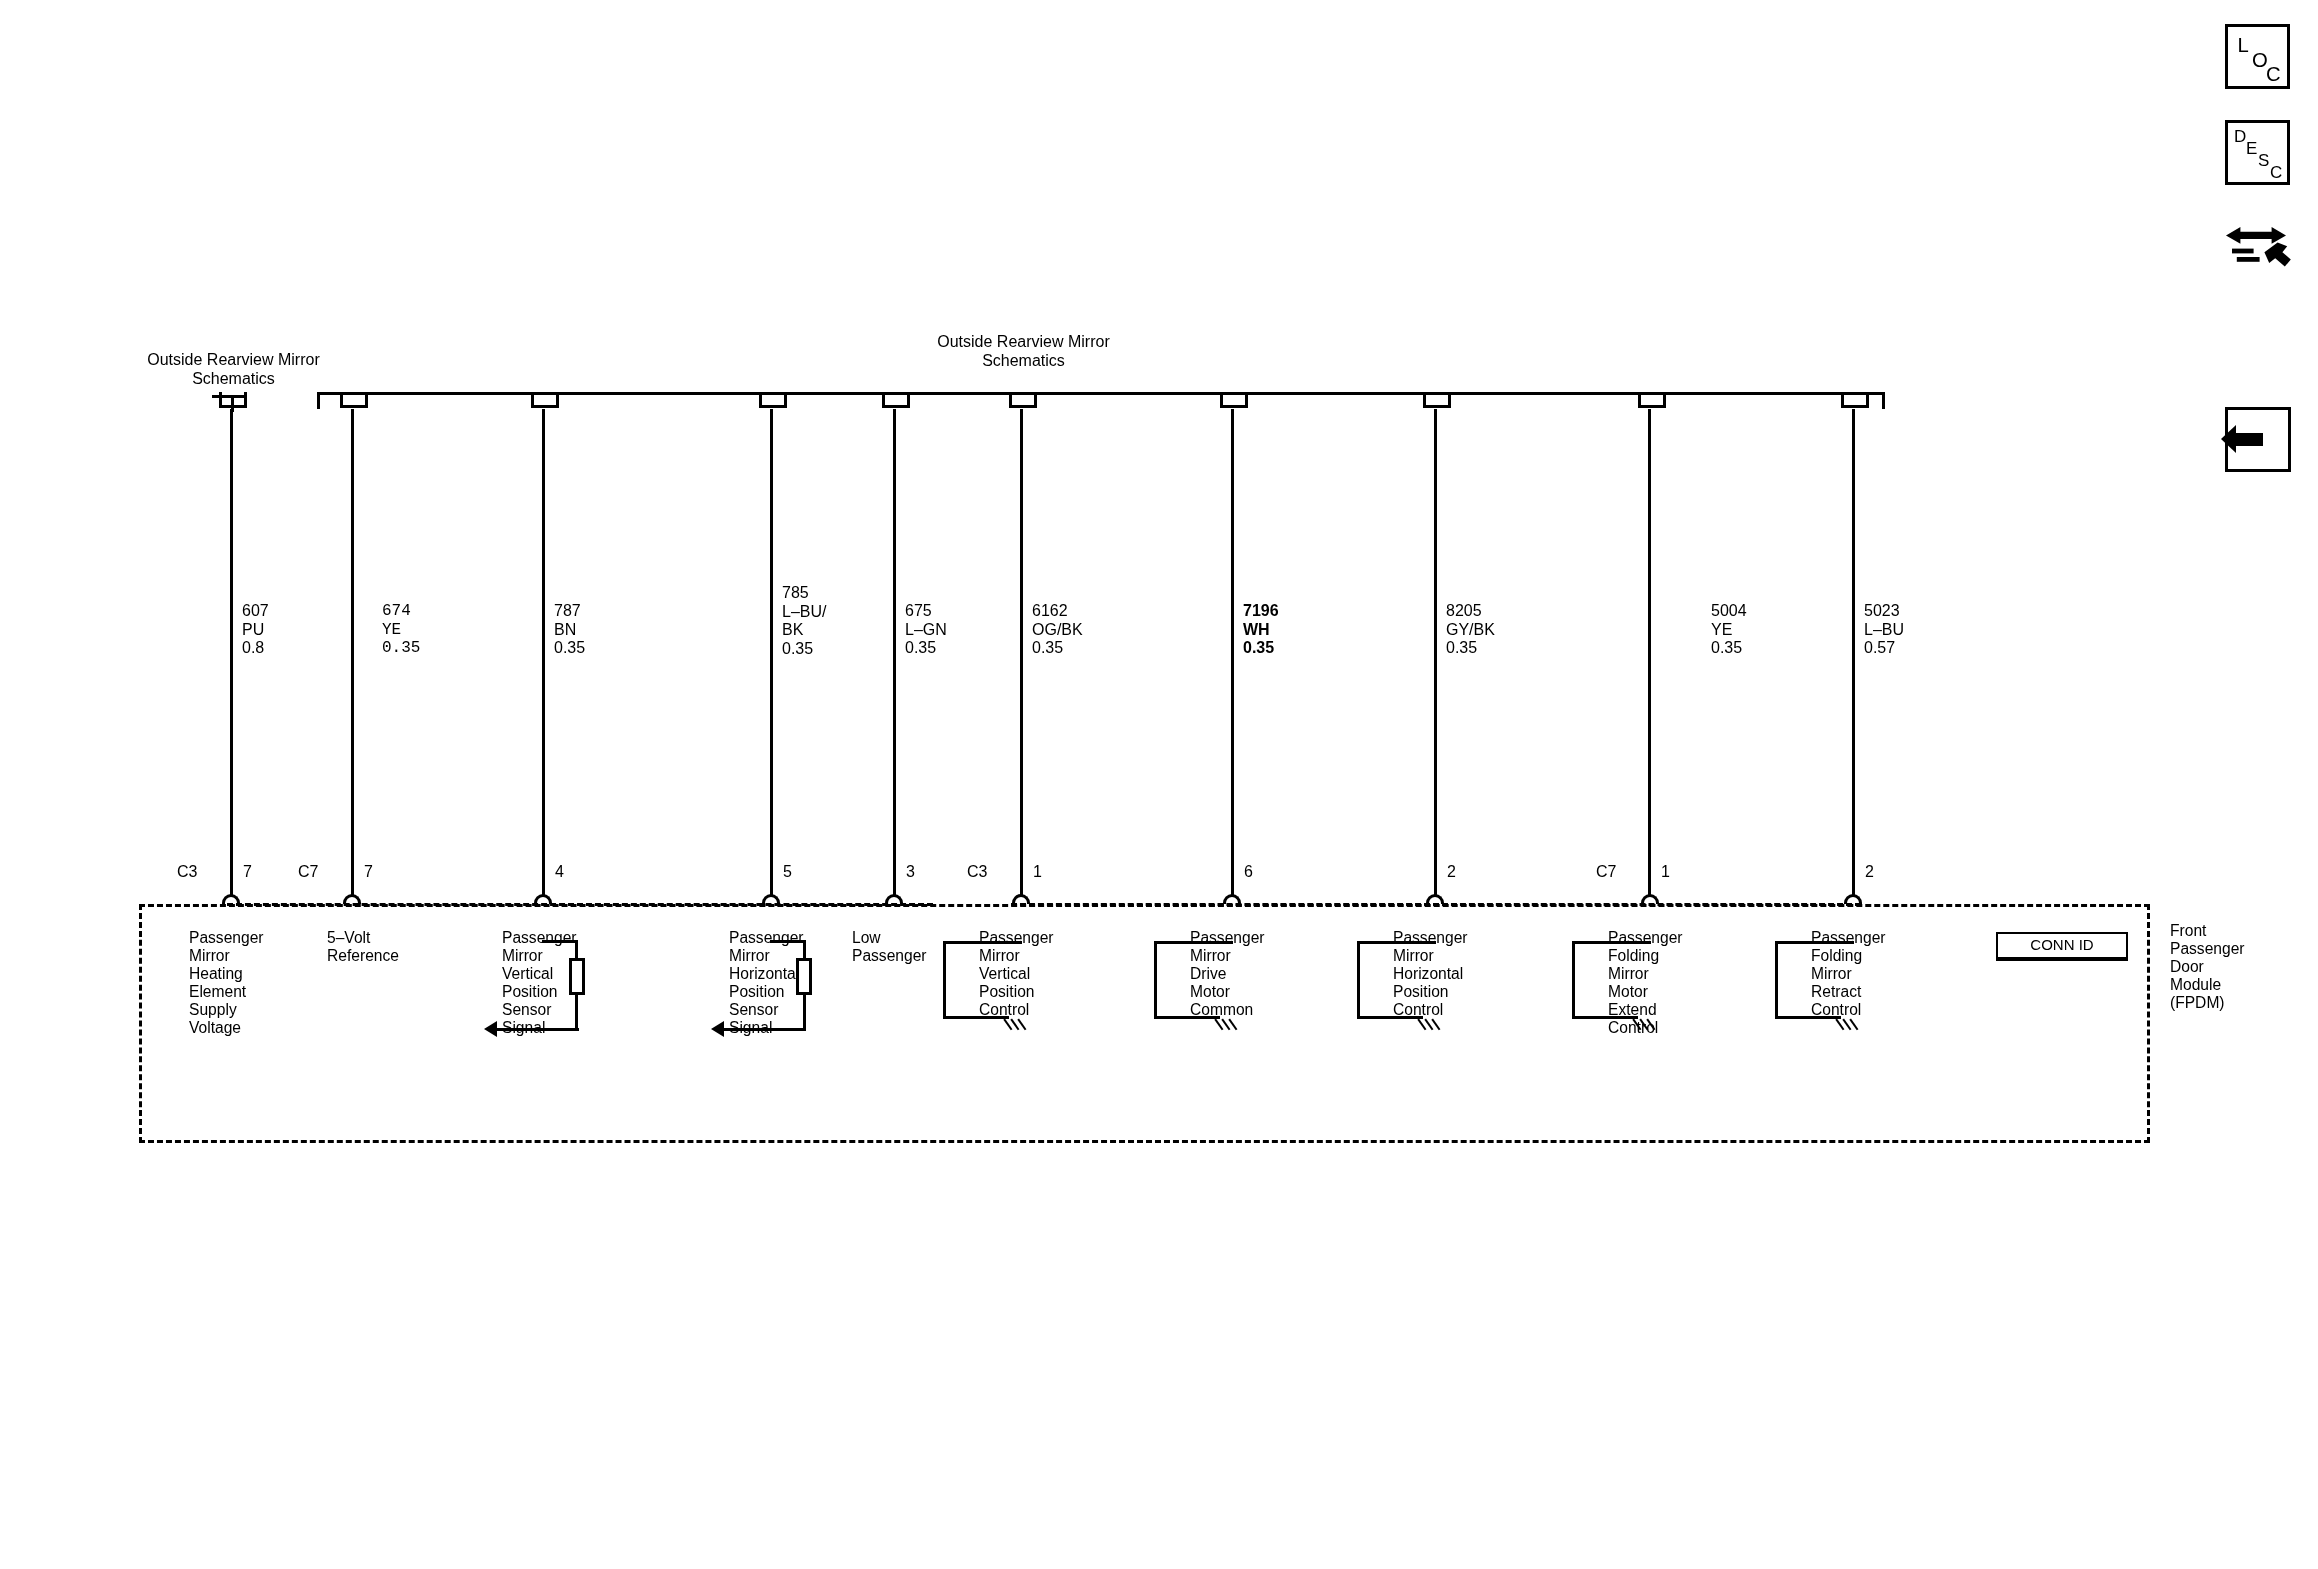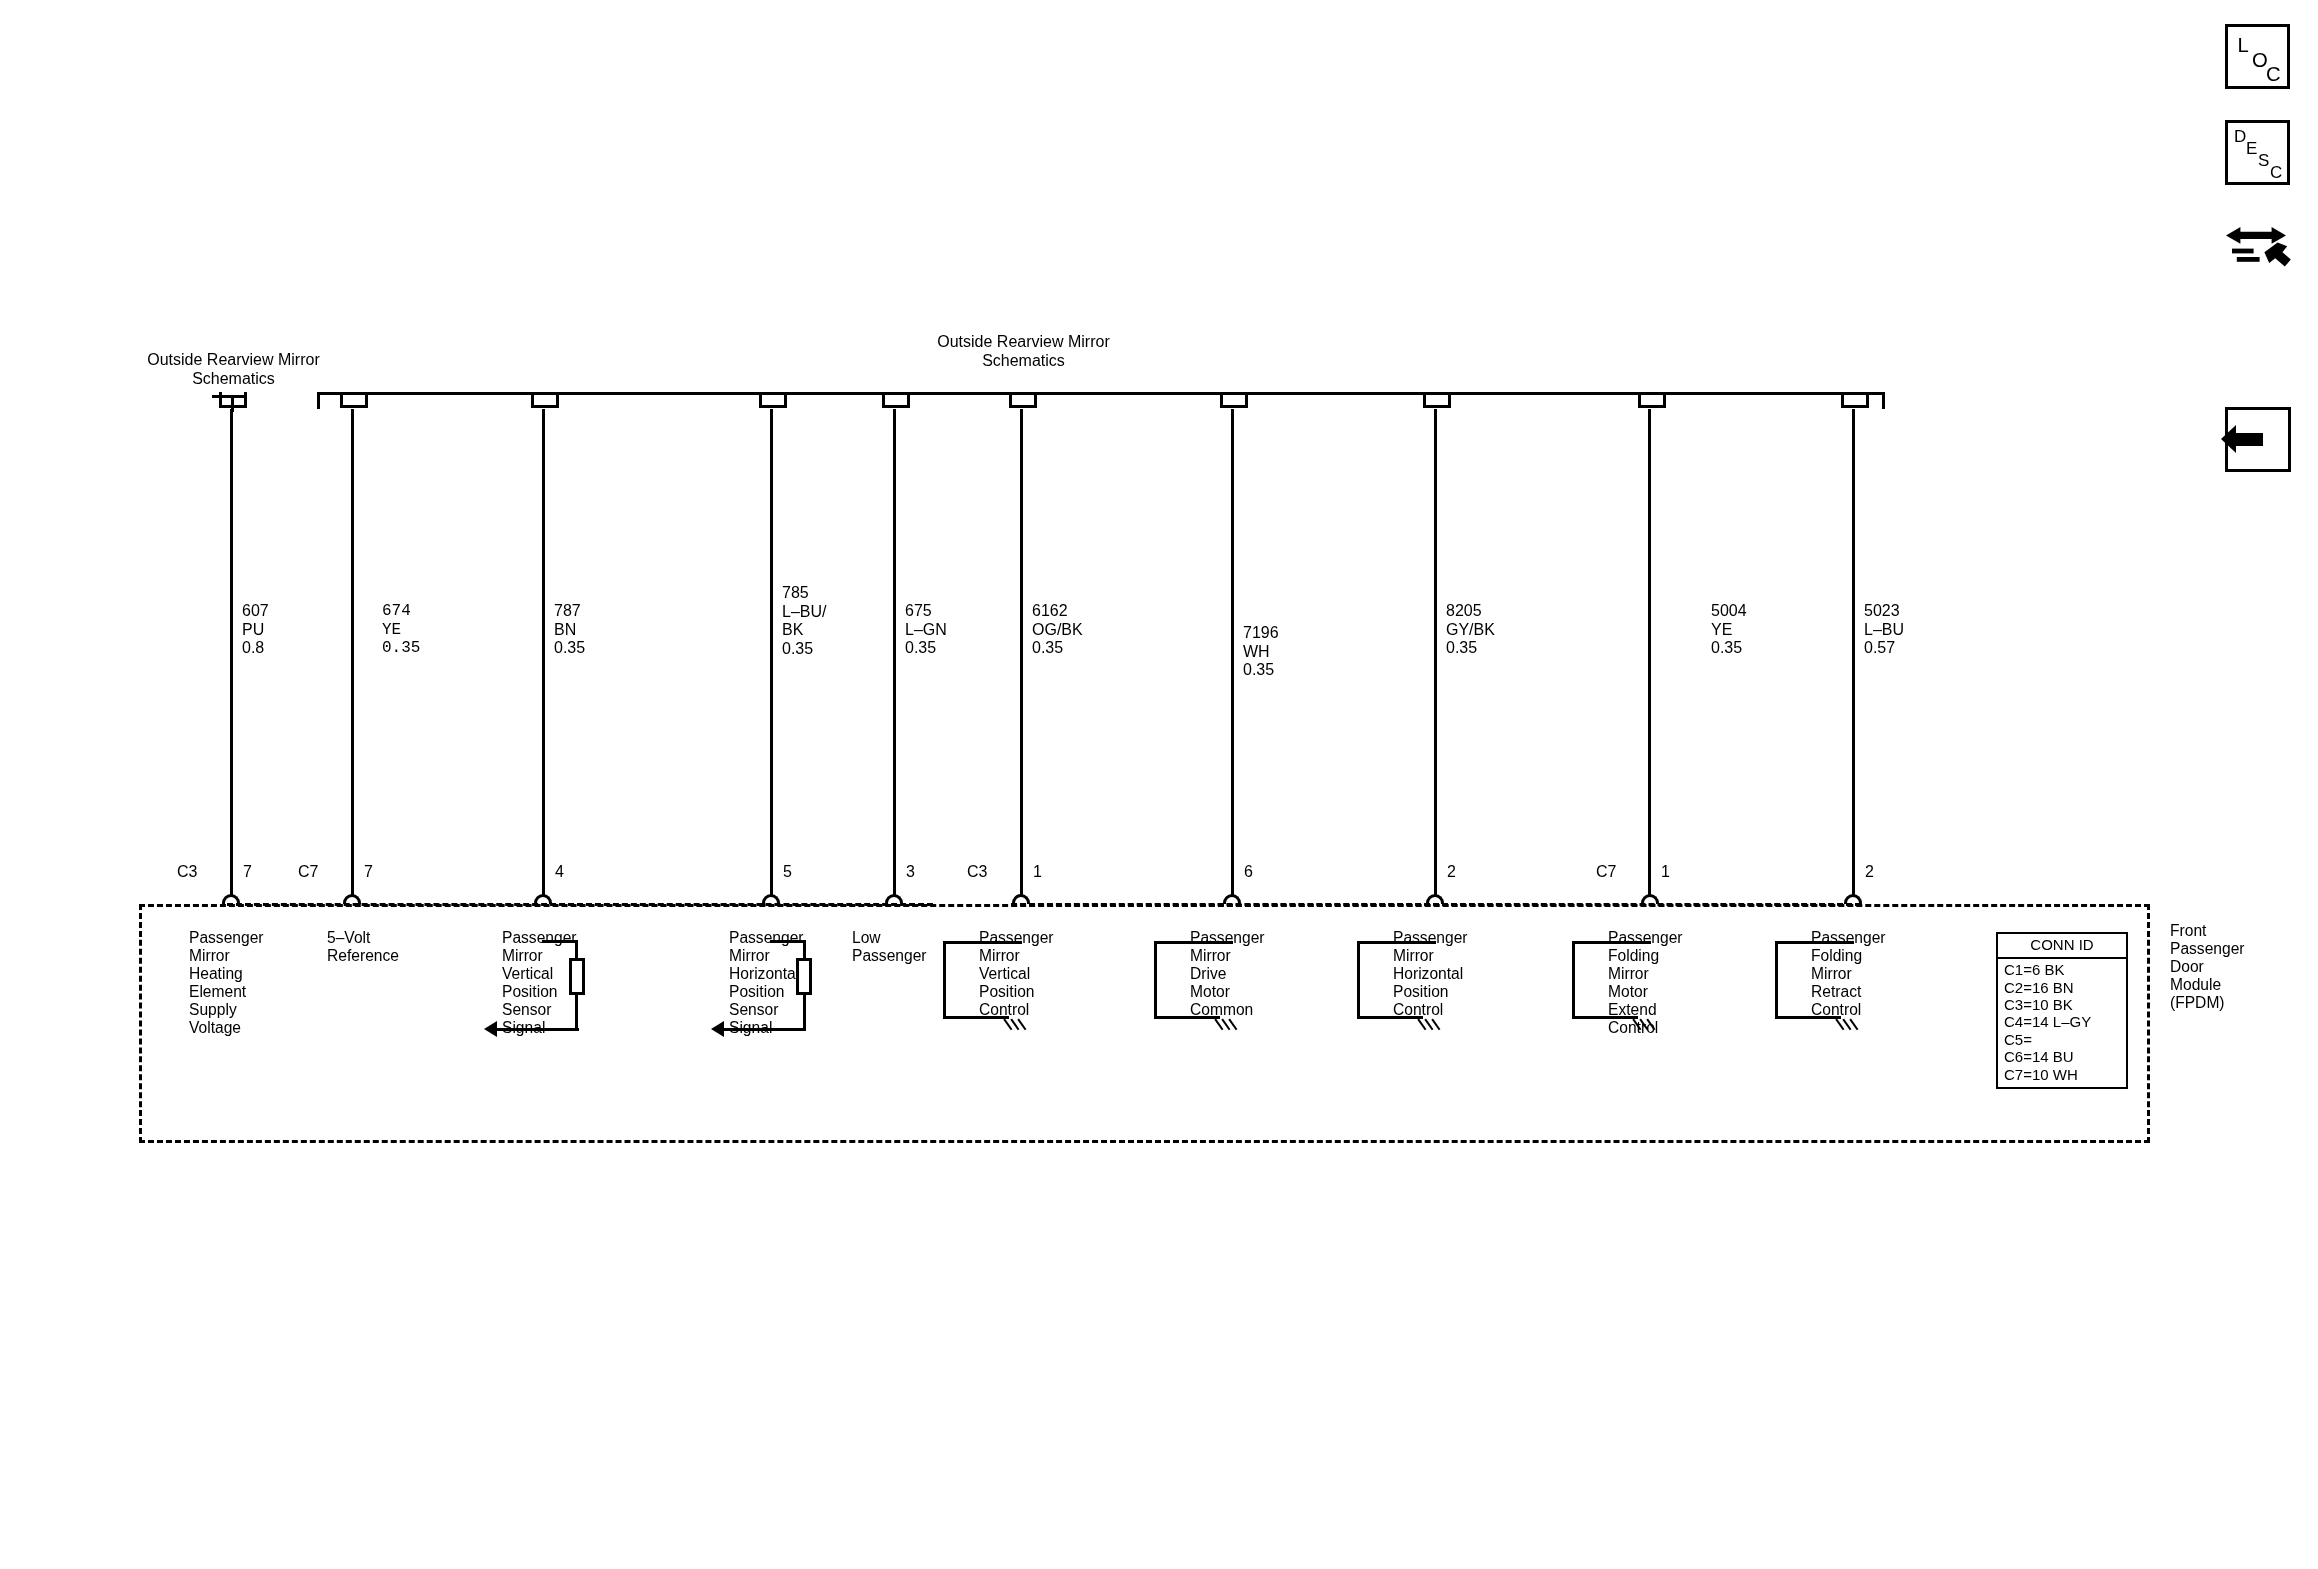--- a/index.html
+++ b/index.html
@@ -314,21 +314,21 @@
       <div class="vline" style="left: 943px; top: 941px; height: 78px;"></div>
       <div class="hline" style="left: 943px; top: 1016px; width: 66px;"></div>
       <div class="gnd" style="left: 1004px; top: 1014px;">
         <i style="left:0px;top:3.6px;width:13px;transform:rotate(55deg);"></i>
         <i style="left:7.2px;top:3.6px;width:13px;transform:rotate(55deg);"></i>
         <i style="left:14.4px;top:3.6px;width:13px;transform:rotate(55deg);"></i>
       </div>
       <div class="staple" style="left: 1220px; top: 392px;"></div>
       <div class="vline" style="left: 1231px; top: 409px; height: 495px;"></div>
       <div class="terminal" style="left: 1223px; top: 894px;"></div>
-      <div class="wire-label" style="left: 1243px; top: 624px;">7196
+      <div class="wire-label" style="left: 1243px; top: 602px; font-weight: bold;">7196
 WH
 0.35</div>
       <div class="pin-label" style="left: 1244px; top: 863px;">6</div>
       <div class="label" style="left: 1190px; top: 929px; width: 108px;">Passenger
 Mirror
 Drive
 Motor
 Common</div>
       <div class="hline" style="left: 1154px; top: 941px; width: 79px;"></div>
       <div class="vline" style="left: 1154px; top: 941px; height: 78px;"></div>
@@ -402,27 +402,20 @@
       </div>
     </div>
 
   <div class="module-box" style="left:139px; top:904px; width:2011px; height:239px;"></div>
 
   <div class="dashed-h" style="left:227px; top:903px; width:706px;"></div>
   <div class="dashed-h" style="left:1011px; top:903px; width:850px;"></div>
 
   <div class="conn-table" style="left:1996px; top:932px; width:132px;">
     <div class="conn-head">CONN ID</div>
-    <div class="conn-body">C1=6 BK
-C2=16 BN
-C3=10 BK
-C4=14 L–GY
-C5=
-C6=14 BU
-C7=10 WH</div>
   </div>
 
   <div class="mod-title" style="left:2170px; top:922px; width:132px;">Front
 Passenger
 Door
 Module
 (FPDM)</div>
 
 </div>
 

